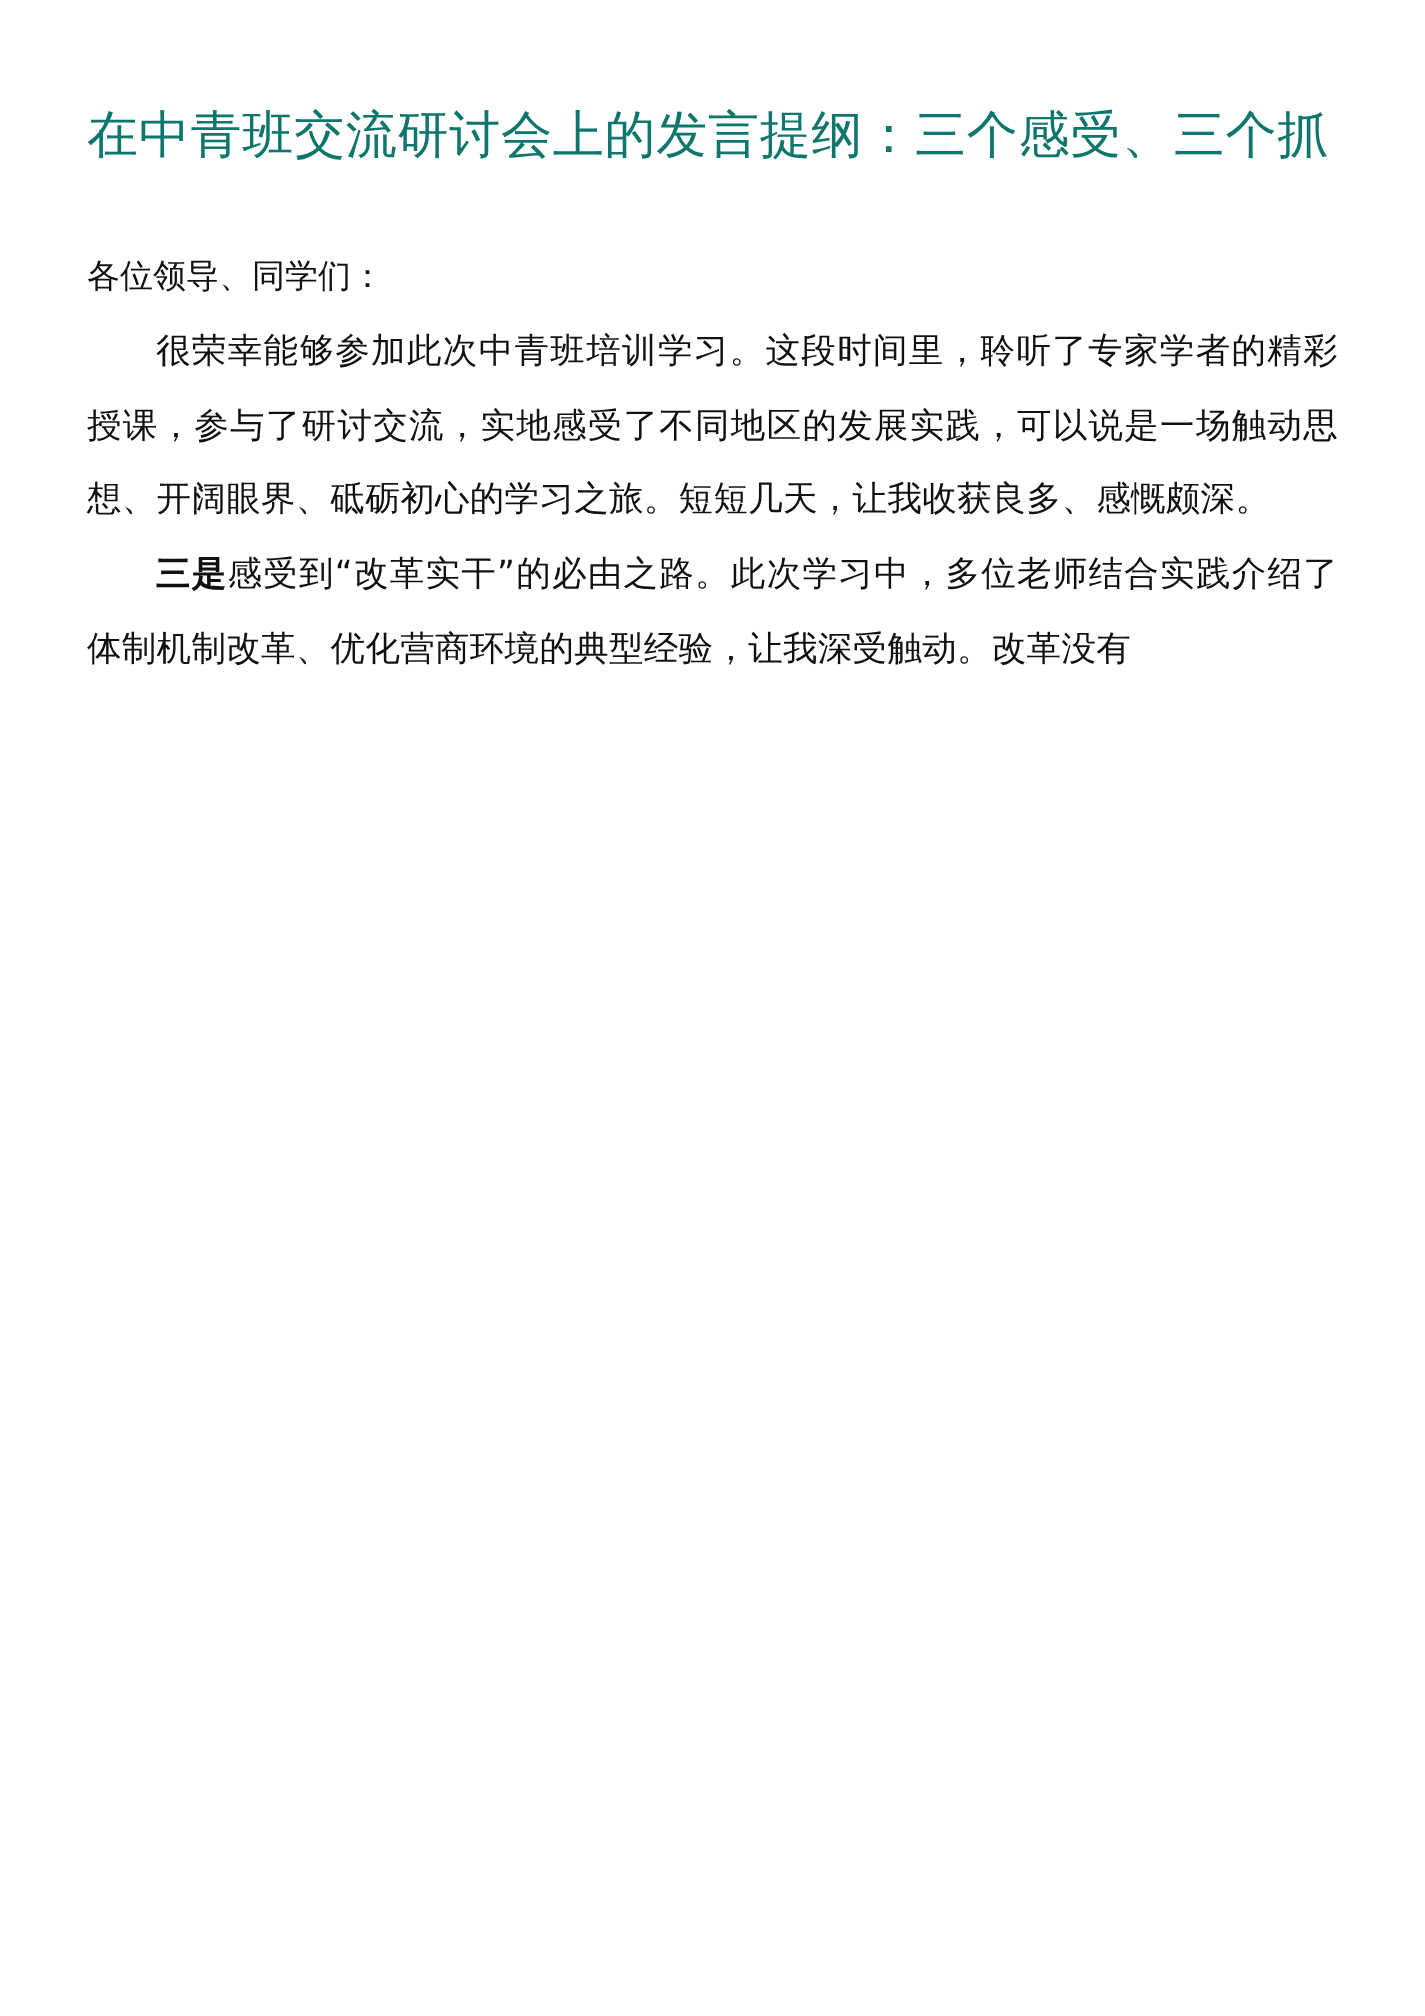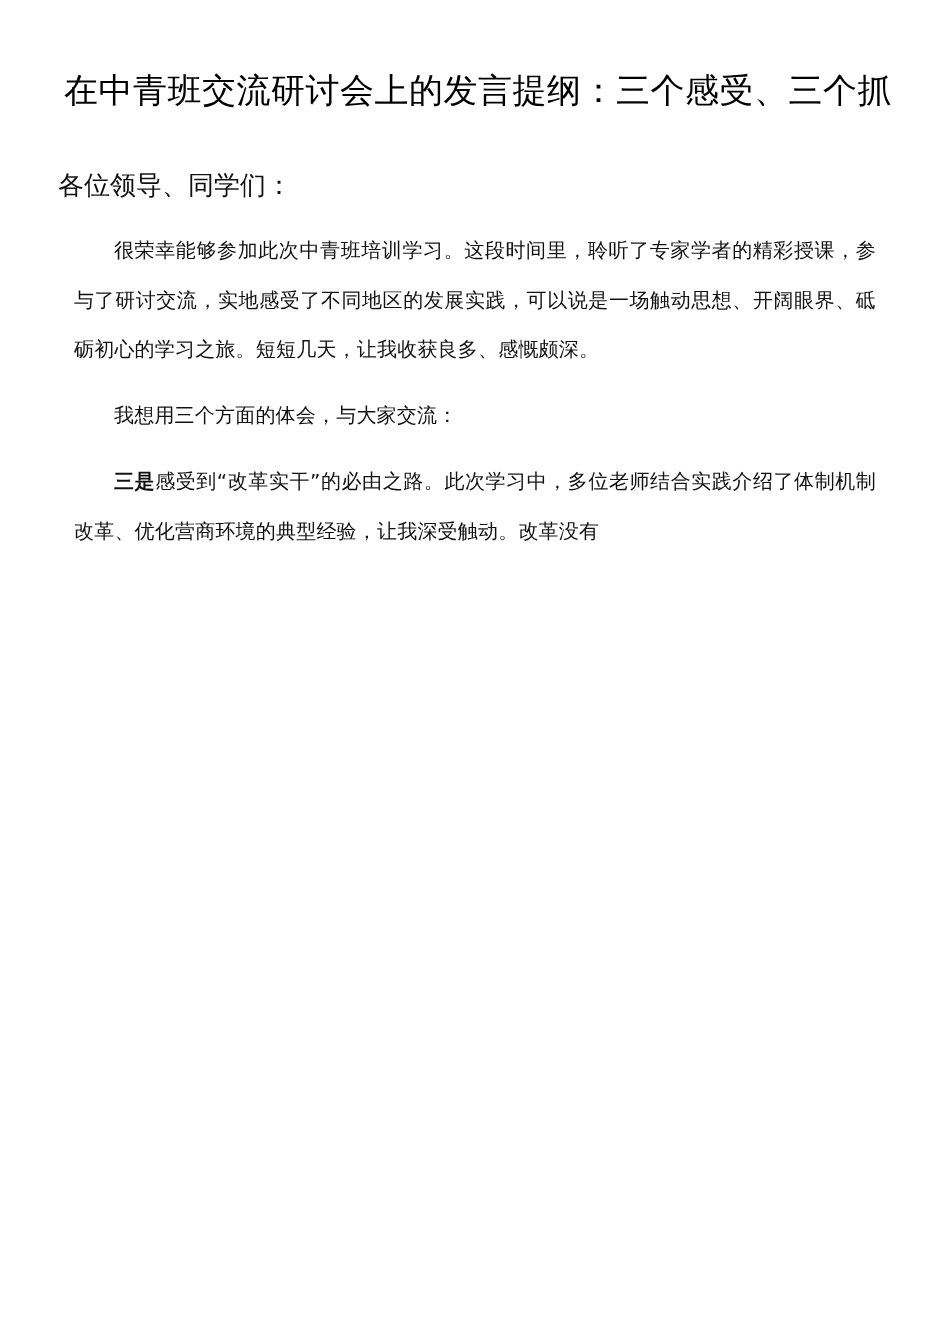--- a/index.html
+++ b/index.html
@@ -20,32 +20,32 @@
       left: 58px;
       top: 0;
       width: 834px;
     }
     .title {
       margin: 0;
       padding-top: 66px;
       font-size: 34px;
       font-weight: normal;
       line-height: 48px;
-      text-align: right;
+      text-align: left;
       letter-spacing: 0.5px;
-      color: #000000;
+      color: #0f766e;
     }
     .salutation {
       margin: 46px 0 0 0;
-      font-size: 26px;
+      font-size: 22px;
       line-height: 50px;
     }
     .para {
-      margin: 16px;
-      font-size: 20px;
+      margin: 0;
+      font-size: 23px;
       line-height: 49.7px;
       text-indent: 2em;
       text-align: justify;
       text-align-last: left;
       letter-spacing: 0.2px;
     }
     .lead {
       font-weight: bold;
     }
   </style>
@@ -54,22 +54,19 @@
 
 <div class="page">
   <h1 class="title">在中青班交流研讨会上的发言提纲：三个感受、三个抓</h1>
 
   <p class="salutation">各位领导、同学们：</p>
 
   <p class="para">
     <span>很荣幸能够参加此次中青班培训学习。这段时间里，聆听了专家学者的精彩授课，参与了研讨交流，实地感受了不同地区的发展实践，可以说是一场触动思想、开阔眼界、砥砺初心的学习之旅。短短几天，让我收获良多、感慨颇深。</span>
   </p>
 
-  <p class="para">
-    <span>我想用三个方面的体会，与大家交流：</span>
-  </p>
 
 
 
   <p class="para">
     <span class="lead">三是</span><span>感受到“改革实干”的必由之路。此次学习中，多位老师结合实践介绍了体制机制改革、优化营商环境的典型经验，让我深受触动。改革没有</span>
   </p>
 </div>
 
 </body></html>

